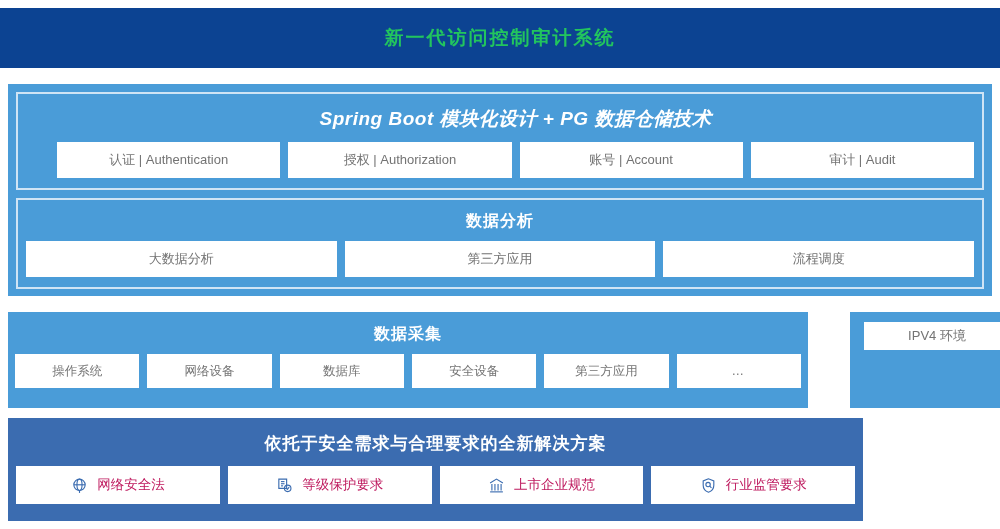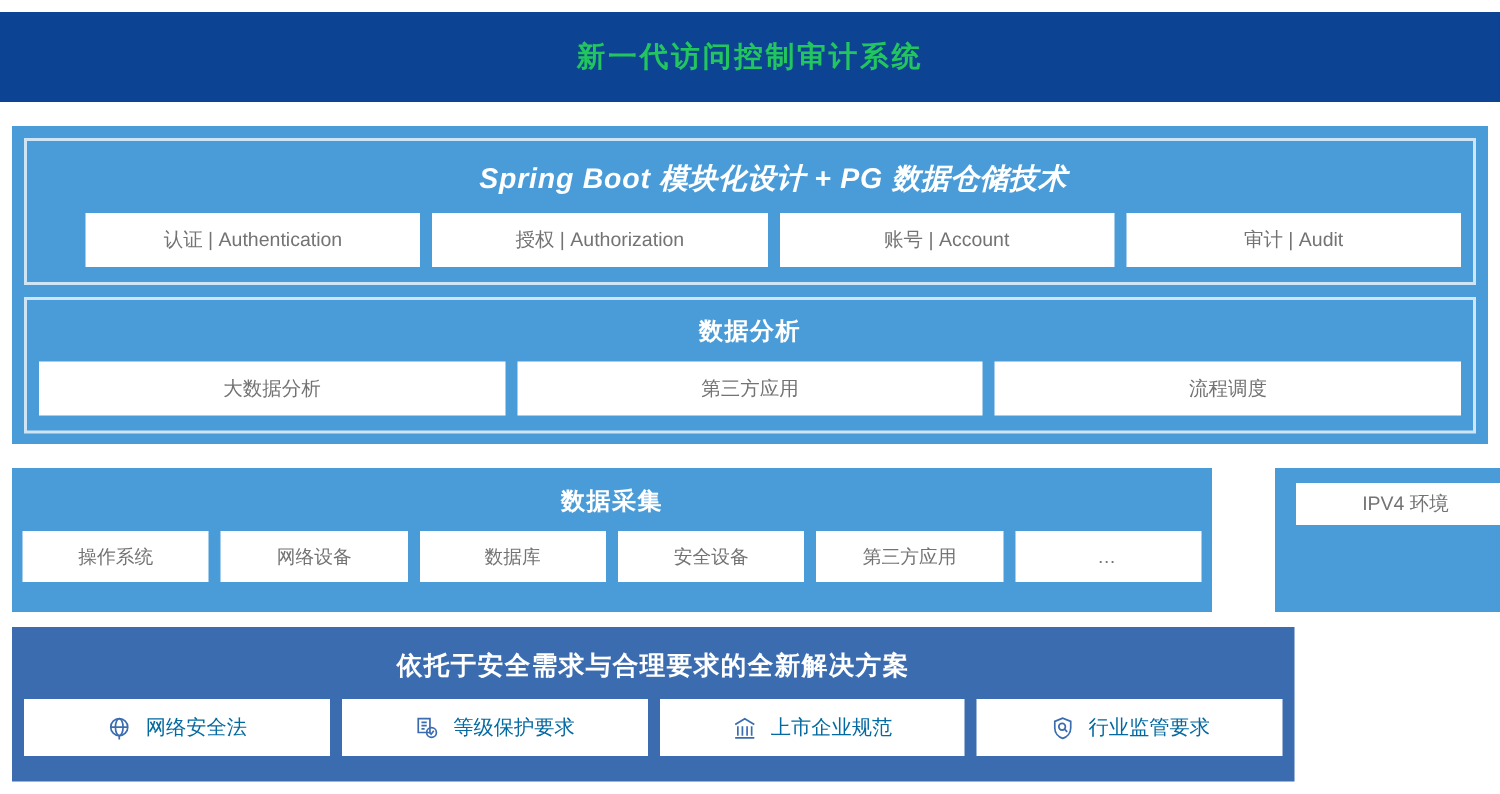--- a/index.html
+++ b/index.html
@@ -93,21 +93,21 @@
   #ipv-panel .card { height: 28px; font-size: 13px; }
 
   
   #bottom-panel {
     left: 8px; top: 418px; width: 855px; height: 103px;
     background: #3b6cb0;
     padding: 8px;
   }
   #bottom-panel .box-title { font-size: 17px; padding: 6px 0 11px 0; }
   #bottom-panel .card {
-    height: 38px; color: #0369a1; font-size: 13.5px;
+    height: 38px; color: #be185d; font-size: 13.5px;
     gap: 9px;
   }
   .card-icon { display: inline-flex; align-items: center; justify-content: center; }
   .card-icon svg { display: block; }
   .ellipsis { letter-spacing: 2px; }
 </style>
 </head>
 <body>
 
 <div class="page">

